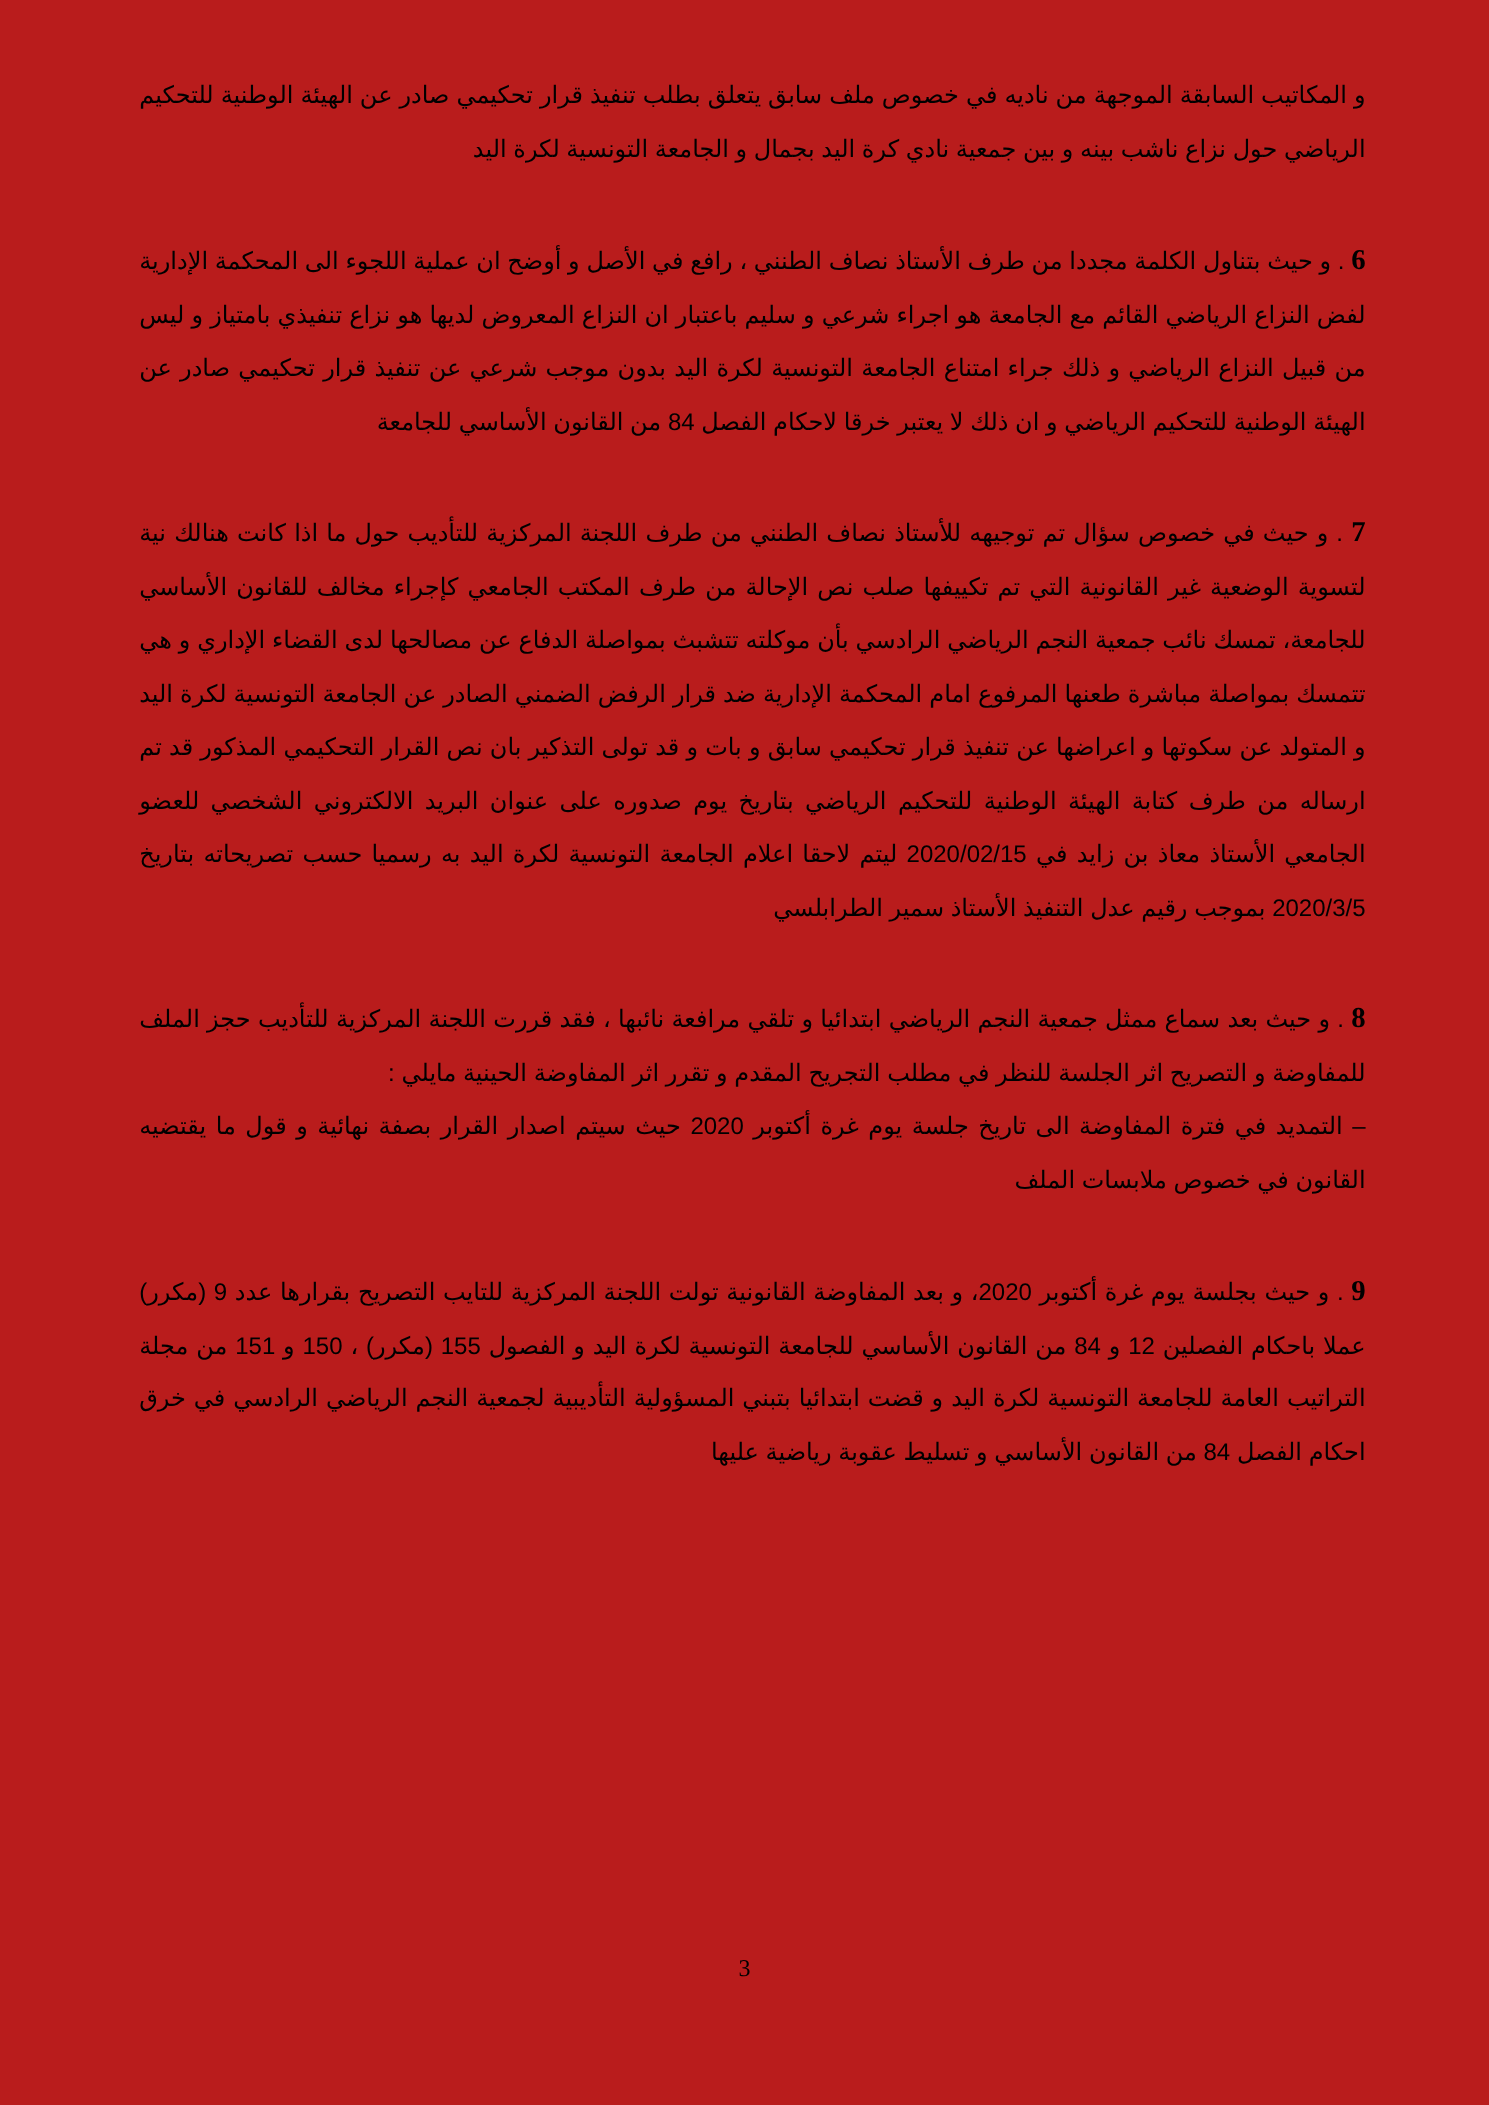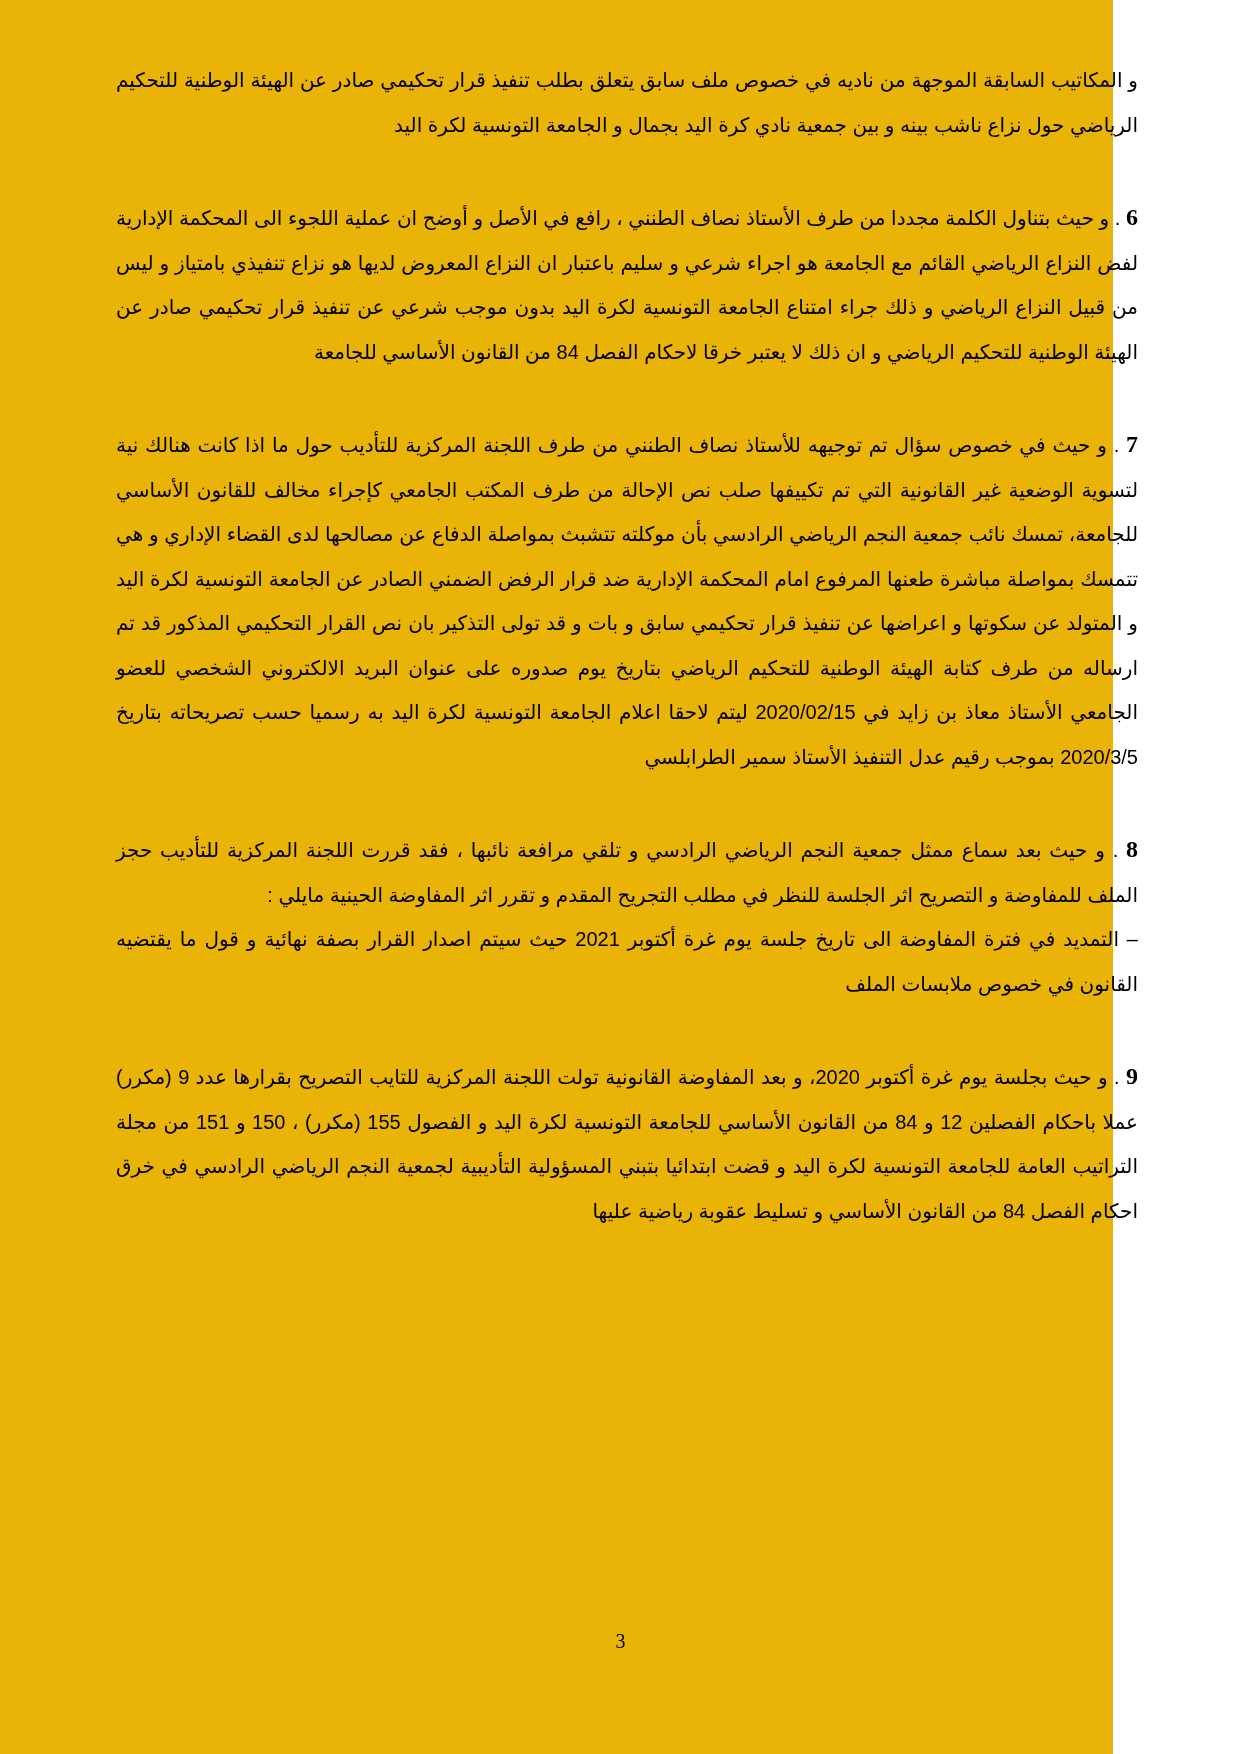--- a/index.html
+++ b/index.html
@@ -1,19 +1,19 @@
 <!DOCTYPE html>
 <html><head>
 <meta charset="utf-8">
 <style>
   html, body { margin: 0; padding: 0; background: #ffffff; }
   body { width: 1241px; height: 1754px; position: relative; overflow: hidden; }
   .page {
-    position: absolute; left: 0; top: 0; width: 1113px; height: 1754px;
-    background: #eab308; color: #000000;
+    position: absolute; left: 0; top: 0; width: 1241px; height: 1754px;
+    background: #b91c1c; color: #000000;
     font-family: "Liberation Sans", "DejaVu Sans", sans-serif;
   }
   .content {
     position: absolute; left: 116px; top: 58px; width: 1022px;
     direction: rtl; text-align: justify; text-align-last: right;
     font-size: 20px; line-height: 44.5px;
   }
   .para { margin: 0; }
   .gap { height: 48px; }
   .num { font-family: "Liberation Serif", "DejaVu Serif", serif; font-weight: bold; font-size: 24px; }
@@ -43,24 +43,24 @@
 
     <p class="para">
       <span class="num">7</span>
       <span>. و حيث في خصوص سؤال تم توجيهه للأستاذ نصاف الطنني من طرف اللجنة المركزية للتأديب حول ما اذا كانت هنالك نية لتسوية الوضعية غير القانونية التي تم تكييفها صلب نص الإحالة من طرف المكتب الجامعي كإجراء مخالف للقانون الأساسي للجامعة، تمسك نائب جمعية النجم الرياضي الرادسي بأن موكلته تتشبث بمواصلة الدفاع عن مصالحها لدى القضاء الإداري و هي تتمسك بمواصلة مباشرة طعنها المرفوع امام المحكمة الإدارية ضد قرار الرفض الضمني الصادر عن الجامعة التونسية لكرة اليد و المتولد عن سكوتها و اعراضها عن تنفيذ قرار تحكيمي سابق و بات و قد تولى التذكير بان نص القرار التحكيمي المذكور قد تم ارساله من طرف كتابة الهيئة الوطنية للتحكيم الرياضي بتاريخ يوم صدوره على عنوان البريد الالكتروني الشخصي للعضو الجامعي الأستاذ معاذ بن زايد في 2020/02/15 ليتم لاحقا اعلام الجامعة التونسية لكرة اليد به رسميا حسب تصريحاته بتاريخ 2020/3/5 بموجب رقيم عدل التنفيذ الأستاذ سمير الطرابلسي</span>
     </p>
 
     <div class="gap"></div>
 
     <p class="para">
       <span class="num">8</span>
-      <span>. و حيث بعد سماع ممثل جمعية النجم الرياضي الرادسي و تلقي مرافعة نائبها ، فقد قررت اللجنة المركزية للتأديب حجز الملف للمفاوضة و التصريح اثر الجلسة للنظر في مطلب التجريح المقدم و تقرر اثر المفاوضة الحينية مايلي :</span>
+      <span>. و حيث بعد سماع ممثل جمعية النجم الرياضي ابتدائيا و تلقي مرافعة نائبها ، فقد قررت اللجنة المركزية للتأديب حجز الملف للمفاوضة و التصريح اثر الجلسة للنظر في مطلب التجريح المقدم و تقرر اثر المفاوضة الحينية مايلي :</span>
     </p>
     <p class="para">
-      <span>– التمديد في فترة المفاوضة الى تاريخ جلسة يوم غرة أكتوبر 2021 حيث سيتم اصدار القرار بصفة نهائية و قول ما يقتضيه القانون في خصوص ملابسات الملف</span>
+      <span>– التمديد في فترة المفاوضة الى تاريخ جلسة يوم غرة أكتوبر 2020 حيث سيتم اصدار القرار بصفة نهائية و قول ما يقتضيه القانون في خصوص ملابسات الملف</span>
     </p>
 
     <div class="gap"></div>
 
     <p class="para">
       <span class="num">9</span>
       <span>. و حيث بجلسة يوم غرة أكتوبر 2020، و بعد المفاوضة القانونية تولت اللجنة المركزية للتايب التصريح بقرارها عدد 9 (مكرر) عملا باحكام الفصلين 12 و 84 من القانون الأساسي للجامعة التونسية لكرة اليد و الفصول 155 (مكرر) ، 150 و 151 من مجلة التراتيب العامة للجامعة التونسية لكرة اليد و قضت ابتدائيا بتبني المسؤولية التأديبية لجمعية النجم الرياضي الرادسي في خرق احكام الفصل 84 من القانون الأساسي و تسليط عقوبة رياضية عليها</span>
     </p>
   </div>
 

